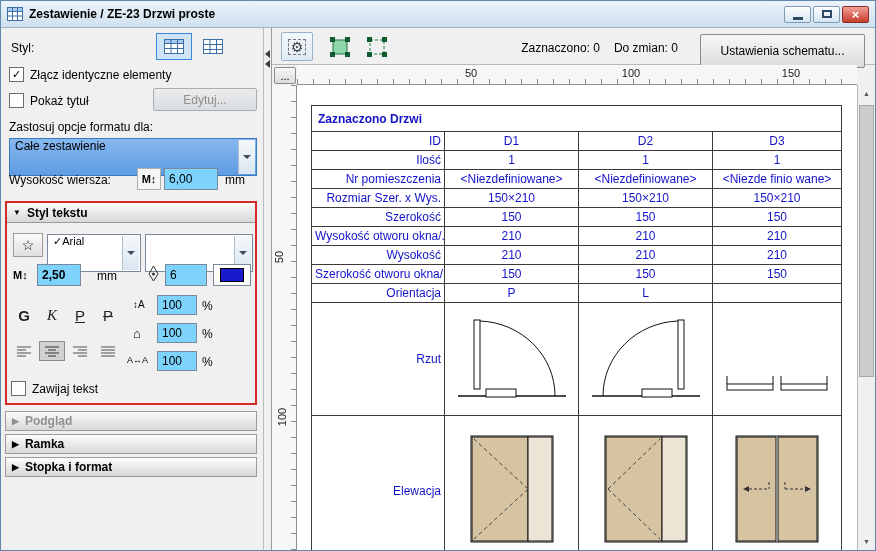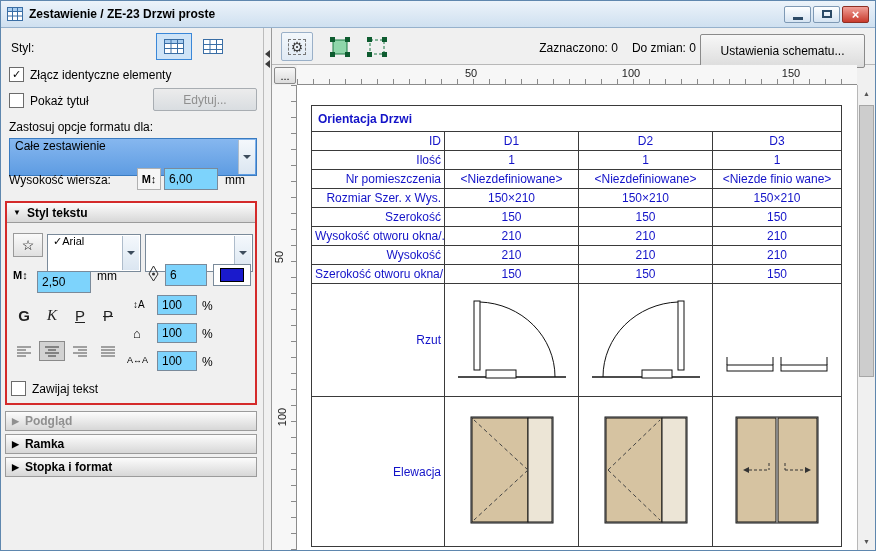--- a/index.html
+++ b/index.html
@@ -51,21 +51,21 @@
   .split{position:absolute;left:262px;top:27px;width:9px;bottom:0;background:#f0f0f0;
          border-left:1px solid #bcbcbc;border-right:1px solid #9a9a9a;box-sizing:border-box;}
   .split .t{width:0;height:0;border-top:4px solid transparent;border-bottom:4px solid transparent;
             border-right:5px solid #3c3c3c;margin:2px auto 0 auto;}
   
   .rwrap{position:absolute;left:271px;top:27px;right:0;bottom:0;background:#f0f0f0;}
   .tbar{position:absolute;left:0;top:0;right:0;height:37px;border-bottom:1px solid #b8b8b8;box-sizing:border-box;}
   .tbtn{position:absolute;display:flex;align-items:center;justify-content:center;box-sizing:border-box;}
   .tbtn.framed{border:1px solid #9ab0c8;background:linear-gradient(#f3f7fb,#e0eaf4);border-radius:2px;}
   .gearwrap{border:1px dashed #777;padding:0 2px;line-height:1;}
-  .counts{position:absolute;right:179px;top:13px;display:flex;gap:14px;white-space:nowrap;}
+  .counts{position:absolute;right:197px;top:13px;display:flex;gap:14px;white-space:nowrap;}
   .schemabtn{position:absolute;right:10px;top:6px;height:34px;width:165px;font-size:12px;}
   
   .cornerbtn{position:absolute;left:2px;top:39px;width:22px;height:17px;font-size:11px;line-height:8px;}
   .hruler{position:absolute;left:25px;top:37px;right:18px;height:20px;background:#f7f7f7;
           border-bottom:1px solid #8c8c8c;box-sizing:border-box;}
   .hruler .ticks{position:absolute;left:0;right:0;bottom:0;height:5px;
           background:repeating-linear-gradient(90deg,#8a8a8a 0 1px,transparent 1px 16px);}
   .hmark{position:absolute;top:2px;transform:translateX(-50%);font-size:11px;color:#222;}
   .vruler{position:absolute;left:0;top:57px;width:25px;bottom:0;background:#f7f7f7;
           border-right:1px solid #8c8c8c;box-sizing:border-box;}
@@ -179,21 +179,21 @@
           </span>
       </div>
       <div class="combo" style="left:138px;top:31px;width:108px;">
         <span style="font-size:11px;margin-top:40px;">Europ...kowa</span>
         <span class="arrowbox">
             <span class="tri"></span>
           </span>
       </div>
 
       <span class="lbl" style="left:6px;top:66px;font-size:11px;font-weight:bold;">M↕</span>
-      <input class="input" style="left: 30px; top: 68px; width: 54px;" type="text" value="2,50">
+      <input class="input" style="left: 30px; top: 61px; width: 44px; font-weight: bold;" type="text" value="2,50">
       <span class="lbl" style="left:90px;top:66px;">mm</span>
       <span class="lbl" style="left:140px;top:62px;">
         <svg width="13" height="17">
             <path d="M6.5 1 L11 9 L6.5 16 L2 9 Z" fill="none" stroke="#333"></path>
             <circle cx="6.5" cy="9" r="1.5" fill="#333"></circle>
           </svg>
       </span>
       <input class="input" style="left: 158px; top: 61px; width: 42px;" type="text" value="6">
       <div class="swatch" style="left:206px;top:61px;width:38px;height:22px;">
         <span class="bar"></span>
@@ -343,21 +343,21 @@
     <div class="canvas">
       <table class="sched">
         <colgroup>
             <col style="width:133px">
             <col style="width:134px">
             <col style="width:134px">
             <col style="width:129px">
           </colgroup>
         <tbody>
             <tr style="height:26px;">
-              <td class="titlec" colspan="4">Orientacja Drzwi</td>
+              <td class="titlec" colspan="4">Zaznaczono Drzwi</td>
             </tr>
         <tr style="height:19px;">
           <td class="lblc">ID</td>
           <td>D1</td>
           <td>D2</td>
           <td>D3</td>
         </tr>
         <tr style="height:19px;">
           <td class="lblc">Ilość</td>
           <td>1</td>
@@ -392,20 +392,26 @@
           <td class="lblc">Wysokość</td>
           <td>210</td>
           <td>210</td>
           <td>210</td>
         </tr>
         <tr style="height:19px;">
           <td class="lblc">Szerokość otworu okna/...</td>
           <td>150</td>
           <td>150</td>
           <td>150</td>
+        </tr>
+        <tr style="height:19px;">
+          <td class="lblc">Orientacja</td>
+          <td>P</td>
+          <td>L</td>
+          <td></td>
         </tr>
 
         <tr style="height:113px;">
           <td class="lblc">Rzut</td>
           <td class="drawcell">
             <svg width="120" height="95">
               <line x1="6" y1="86" x2="114" y2="86" stroke="#111" stroke-width="1.5"></line>
               <rect x="34" y="79" width="30" height="8" fill="#fff" stroke="#111"></rect>
               <rect x="22" y="10" width="6" height="69" fill="#fff" stroke="#111"></rect>
               <path d="M28 11 A 78 75 0 0 1 103 86" fill="none" stroke="#111"></path>

